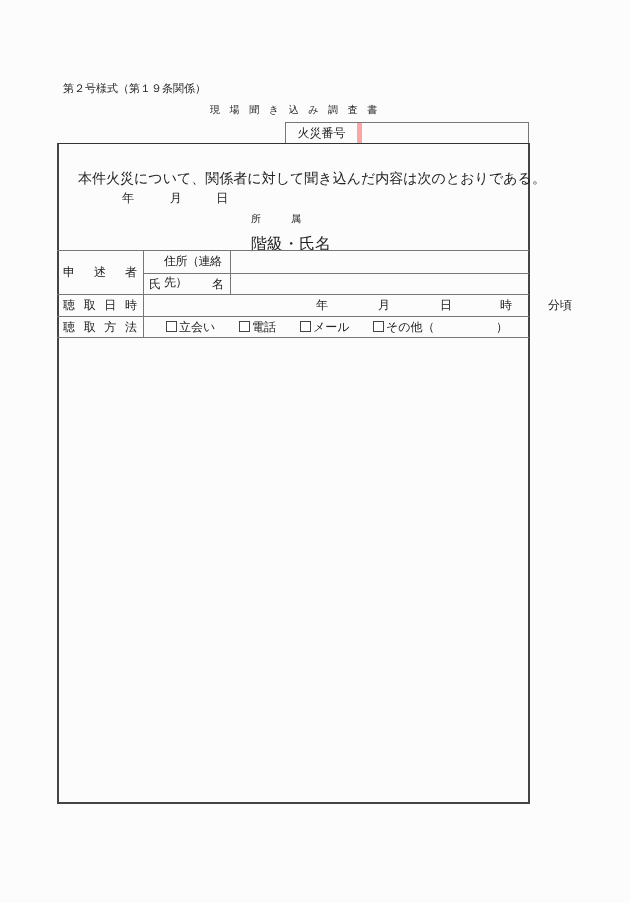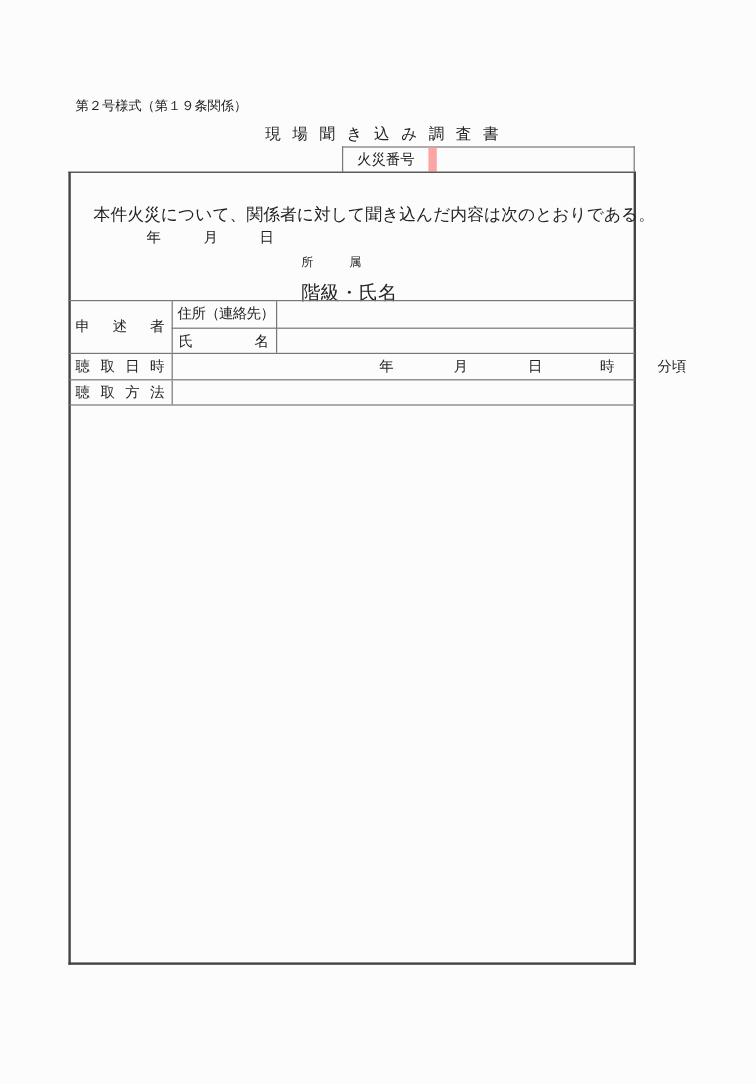--- a/index.html
+++ b/index.html
@@ -2,26 +2,26 @@
 <html><head>
 <meta charset="utf-8">
 <style>
   html, body { margin: 0; padding: 0; }
   body {
     width: 630px; height: 903px; background: #fcfcfc; position: relative; overflow: hidden;
     font-family: "DejaVu Serif", "Liberation Serif", serif; color: #222; font-size: 12px;
   }
   .abs { position: absolute; white-space: nowrap; }
   .form-id { left: 63px; top: 81px; font-size: 11px; }
-  .title { left: 221px; top: 103px; font-size: 13px; letter-spacing: 9.6px; text-align: center; }
+  .title { left: 210px; top: 103px; font-size: 10px; letter-spacing: 9.6px; text-align: center; }
   .fire-no-box {
     position: absolute; left: 285px; top: 122px; width: 244px; height: 21px;
     border: 1px solid #777; border-bottom: none; box-sizing: border-box; display: flex;
   }
-  .fire-no-label { width: 71px; border-right: 7px solid #fca5a5; text-align: center; line-height: 20px; font-size: 12px; font-family: Liberation Serif, serif; }
+  .fire-no-label { width: 71px; border-right: 5px solid #fca5a5; text-align: center; line-height: 20px; font-size: 12px; font-family: Liberation Serif, serif; }
   .fire-no-value { flex: 1; }
   .main-box {
     position: absolute; left: 57px; top: 143px; width: 473px; height: 661px;
     border: 2px solid #444; box-sizing: border-box; border-top: 1.5px solid #333;
   }
   .statement { left: 78px; top: 170px; font-size: 14px; }
   .date-line { left: 122px; top: 190px; font-size: 12px; }
   .date-line span { display: inline-block; }
   .aff-label { left: 251px; top: 212px; font-size: 10px; }
   .rank-label { left: 251px; top: 234px; font-size: 16px; }
@@ -59,21 +59,21 @@
 
 <div class="tbl" style="height:88px;">
 
   <div class="row" style="top:0; height:44px;">
     <div class="cell lbl" style="left:0; width:86px;">
       <span>申</span>
       <span>述</span>
       <span>者</span>
     </div>
     <div class="vline" style="left:86px;"></div>
-    <div class="cell" style="left:86px; width:87px; height:22px; line-height:21px; padding-left:5px; letter-spacing:-0.5px;">住所（連絡先）</div>
+    <div class="cell" style="left:86px; width:87px; height:22px; line-height:21px; padding-left:21px; letter-spacing:-0.5px;">住所（連絡先）</div>
     <div class="vline" style="left:173px;"></div>
     <div class="cell" style="left:174px; width:298px; height:22px;"></div>
     <div style="position:absolute; left:86px; top:22px; width:386px; height:1px; background:#777;"></div>
     <div class="cell lbl" style="left:86px; top:22px; width:87px; height:22px; padding:0 6px;">
       <span>氏</span>
       <span>名</span>
     </div>
     <div class="cell" style="left:174px; top:22px; width:298px; height:22px;"></div>
   </div>
 
@@ -95,16 +95,23 @@
   </div>
 
   <div class="row" style="top:66px; height:22px; border-bottom:1px solid #777;">
     <div class="cell lbl" style="left:0; width:86px;">
       <span>聴</span>
       <span>取</span>
       <span>方</span>
       <span>法</span>
     </div>
     <div class="vline" style="left:86px;"></div>
+    <div class="cell" style="left:87px; width:385px; line-height:21px;">
+      <span class="abs" style="left:22px;"><span class="check"></span><span>立会い</span></span>
+      <span class="abs" style="left:95px;"><span class="check"></span><span>電話</span></span>
+      <span class="abs" style="left:156px;"><span class="check"></span><span>メール</span></span>
+      <span class="abs" style="left:229px;"><span class="check"></span><span>その他（</span></span>
+      <span class="abs" style="left:352px;">）</span>
+    </div>
   </div>
 </div>
 
 <div class="abs" style="left:59px; top:339px; width:468px; height:462px;"></div>
 
 </body></html>

